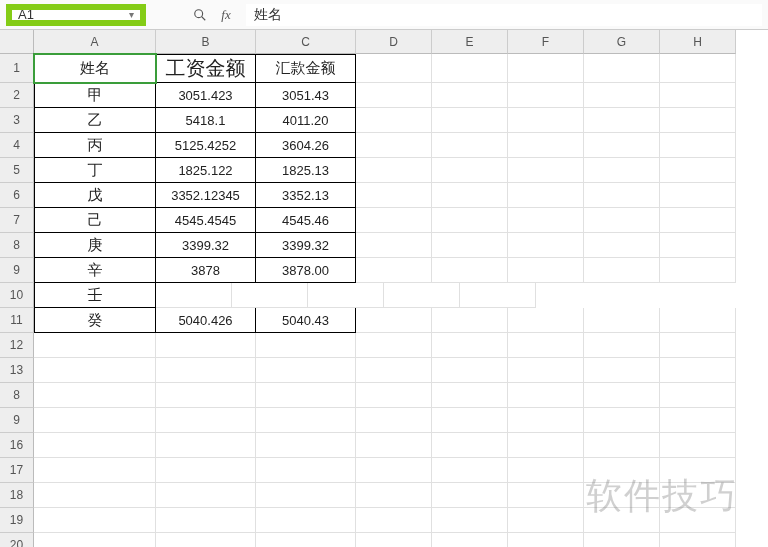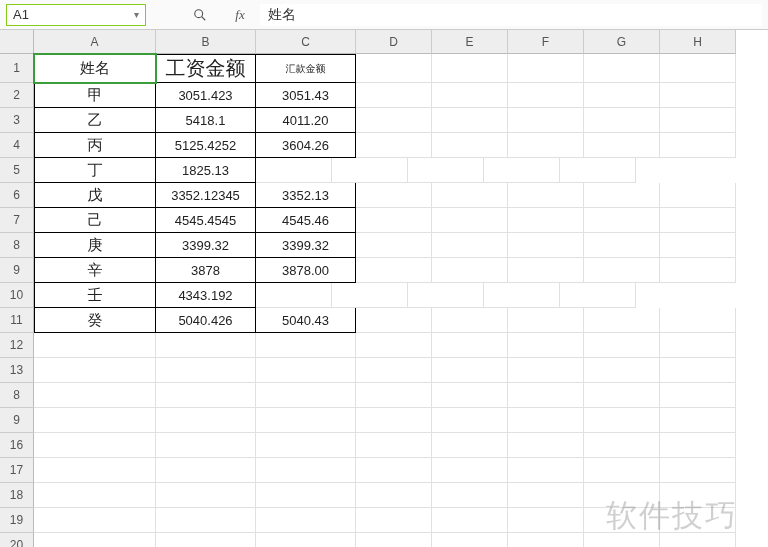--- a/index.html
+++ b/index.html
@@ -21,27 +21,27 @@
     background: #fafafa;
     padding: 0 6px;
     gap: 6px;
   }
   .name-box-wrap {
     display: flex;
     align-items: center;
     width: 140px;
     height: 22px;
     background: #fff;
-    border: 1px solid #84cc16;
+    border: 6px solid #84cc16;
     padding: 0 6px;
     justify-content: space-between;
   }
   .name-box { flex: 1; font-size: 13px; color: #333; }
   .chev { font-size: 10px; color: #777; }
-  .fb-icons { display: flex; align-items: center; gap: 24px; margin-left: 40px; }
+  .fb-icons { display: flex; align-items: center; gap: 10px; margin-left: 40px; }
   .fb-icon { width: 16px; height: 16px; display: flex; align-items: center; justify-content: center; color: #555; }
   .formula-input {
     flex: 1;
     height: 22px;
     background: #fff;
     border: none;
     padding: 0 8px;
     font-size: 14px;
     color: #333;
     display: flex;
@@ -106,22 +106,22 @@
   .cell.bordered-left { border-left: 1px solid #000; }
   .cell.bordered-top { border-top: 1px solid #000; }
   .cell.active {
     outline: 2px solid #3a9d3a;
     outline-offset: -1px;
     z-index: 2;
   }
   .watermark {
     position: absolute;
     right: 30px;
-    bottom: 10px;
-    font-size: 31px;
+    bottom: 26px;
+    font-size: 36px;
     font-family: "KaiTi","STKaiti","SimSun",serif;
     color: rgba(120,120,120,0.35);
     pointer-events: none;
     letter-spacing: 2px;
   }
   .colA { width: 122px; }
   .colB { width: 100px; }
   .colC { width: 100px; }
   .colN { width: 76px; }
   .row-tall { height: 29px; }
@@ -183,21 +183,21 @@
           <div class="row-head">16</div>
           <div class="row-head">17</div>
           <div class="row-head">18</div>
           <div class="row-head">19</div>
           <div class="row-head">20</div>
         </div>
       <div class="cells" id="cells">
           <div class="grid-row" style="height: 29px;">
             <div class="cell colA bordered bordered-left bordered-top active" style="font-size: 15px;">姓名</div>
             <div class="cell colB bordered bordered-top" style="font-size: 20px;">工资金额</div>
-            <div class="cell colC bordered bordered-top" style="font-size: 10px;">汇款金额</div>
+            <div class="cell colC bordered bordered-top" style="font-size: 15px;">汇款金额</div>
             <div class="cell colN"></div>
             <div class="cell colN"></div>
             <div class="cell colN"></div>
             <div class="cell colN"></div>
             <div class="cell colN"></div>
           </div>
           <div class="grid-row">
             <div class="cell colA bordered bordered-left" style="font-size: 15px;">甲</div>
             <div class="cell colB bordered">3051.423</div>
             <div class="cell colC bordered">3051.43</div>
@@ -222,20 +222,21 @@
             <div class="cell colB bordered">5125.4252</div>
             <div class="cell colC bordered">3604.26</div>
             <div class="cell colN"></div>
             <div class="cell colN"></div>
             <div class="cell colN"></div>
             <div class="cell colN"></div>
             <div class="cell colN"></div>
           </div>
           <div class="grid-row">
             <div class="cell colA bordered bordered-left" style="font-size: 15px;">丁</div>
+            <div class="cell colB bordered">1825.122</div>
             <div class="cell colC bordered">1825.13</div>
             <div class="cell colN"></div>
             <div class="cell colN"></div>
             <div class="cell colN"></div>
             <div class="cell colN"></div>
             <div class="cell colN"></div>
           </div>
           <div class="grid-row">
             <div class="cell colA bordered bordered-left" style="font-size: 15px;">戊</div>
             <div class="cell colB bordered">3352.12345</div>
@@ -271,21 +272,20 @@
             <div class="cell colB bordered">3878</div>
             <div class="cell colC bordered">3878.00</div>
             <div class="cell colN"></div>
             <div class="cell colN"></div>
             <div class="cell colN"></div>
             <div class="cell colN"></div>
             <div class="cell colN"></div>
           </div>
           <div class="grid-row">
             <div class="cell colA bordered bordered-left" style="font-size: 15px;">壬</div>
-            <div class="cell colB bordered">4343.192</div>
             <div class="cell colN"></div>
             <div class="cell colN"></div>
             <div class="cell colN"></div>
             <div class="cell colN"></div>
             <div class="cell colN"></div>
           </div>
           <div class="grid-row">
             <div class="cell colA bordered bordered-left" style="font-size: 15px;">癸</div>
             <div class="cell colB bordered">5040.426</div>
             <div class="cell colC bordered">5040.43</div>

